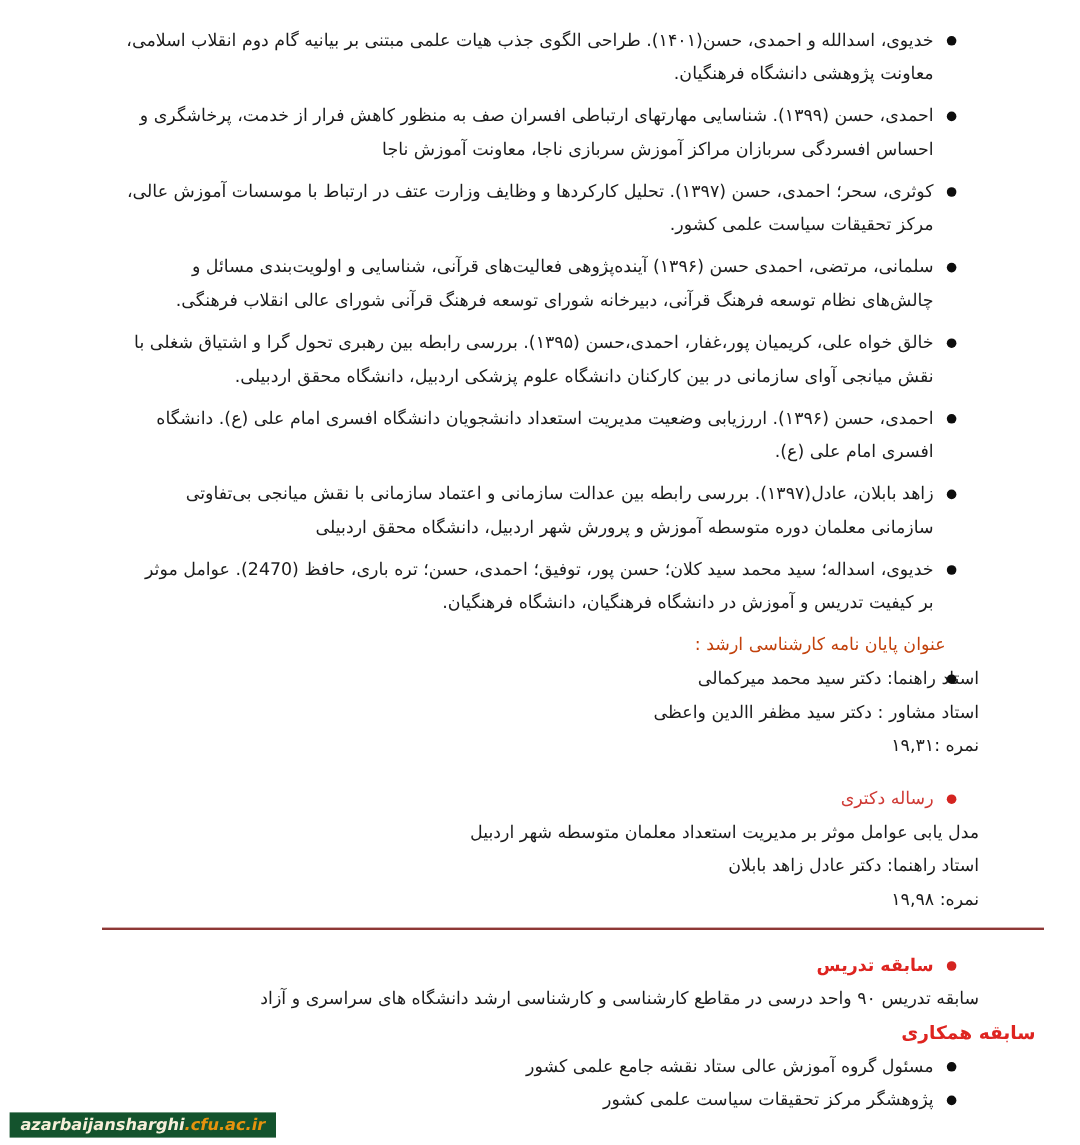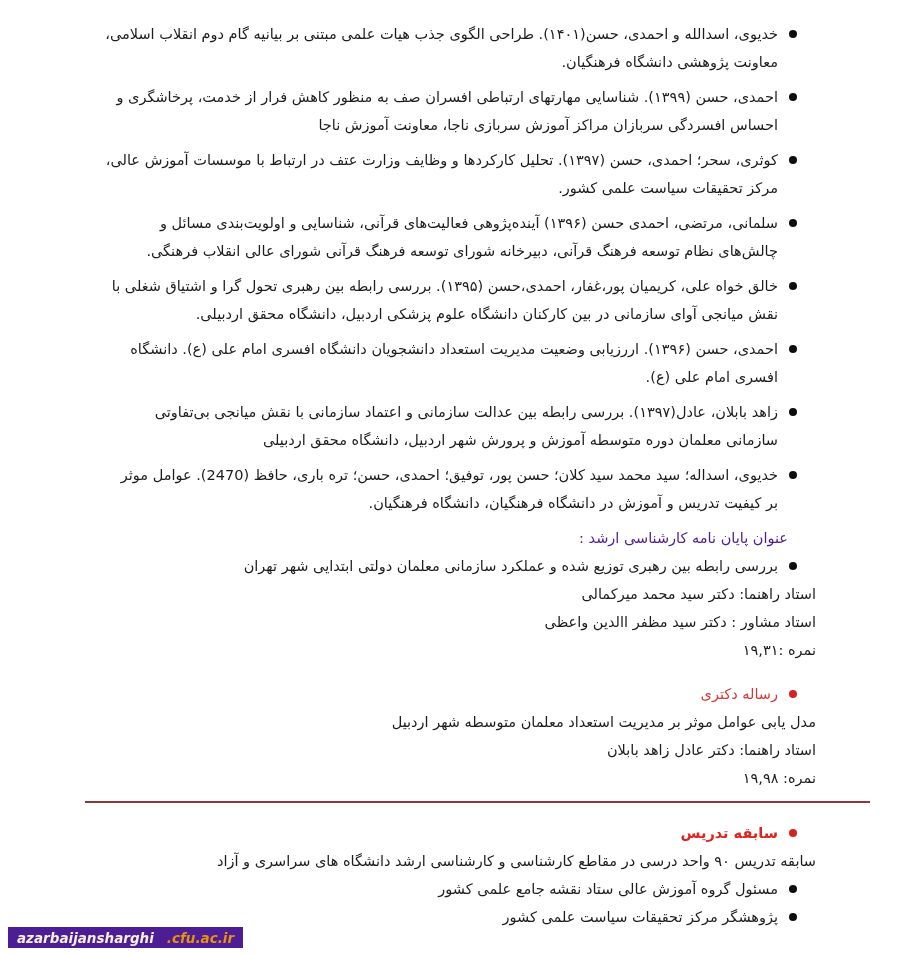--- a/index.html
+++ b/index.html
@@ -18,36 +18,36 @@
   .bullet-item .bullet{
     position:absolute;right:-19px;top:10px;width:8px;height:8px;border-radius:50%;
     background:#0d0d0d;display:block;
   }
   .bullet-item.red-item{color:#cf3a35;margin-bottom:0;margin-top:16px;}
   .bullet-item.red-item .bullet{background:#d42420;}
   .bullet-item.single{margin-bottom:0;}
   
   .detail-line{margin:0 84px 0 105px;}
   
-  .red-heading{color:#4c1d95;margin:2px 112px 0 105px;}
+  .red-heading{color:#c2410c;margin:2px 112px 0 105px;}
   .red-bold{color:#de2420;font-weight:bold;}
   .collab-heading{margin:0 37px 0 105px;font-size:15.5px;}
   .teach-heading .bullet{background:#d42420;}
   
   .divider{
     border:none;border-top:2px solid #8e3836;margin:9px 30px 7px 85px;height:0;
   }
   
   .watermark{
     position:absolute;left:8px;bottom:6px;height:21px;direction:ltr;
-    background:#4c1d95;display:flex;align-items:center;padding:0 9px;
+    background:#14532d;display:flex;align-items:center;padding:0 9px;
     font-size:13.5px;font-weight:bold;font-style:italic;letter-spacing:0;
   }
   .watermark .wm-site{color:#f6efd9;}
-  .watermark .wm-domain{color:#e6930e;margin-left:13px;}
+  .watermark .wm-domain{color:#e6930e;}
 </style>
 </head>
 <body>
 
 <div class="page">
 
   <div>
     <div class="bullet-item txt">
       <span class="bullet"></span>
       <span>خدیوی، اسدالله و احمدی، حسن(۱۴۰۱). طراحی الگوی جذب هیات علمی مبتنی بر بیانیه گام دوم انقلاب اسلامی، معاونت پژوهشی دانشگاه فرهنگیان.</span>
@@ -79,21 +79,20 @@
     <div class="bullet-item txt">
       <span class="bullet"></span>
       <span>خدیوی، اسداله؛ سید محمد سید کلان؛ حسن پور، توفیق؛ احمدی، حسن؛ تره باری، حافظ (2470). عوامل موثر بر کیفیت تدریس و آموزش در دانشگاه فرهنگیان، دانشگاه فرهنگیان.</span>
     </div>
   </div>
 
   <div>
     <div class="red-heading txt">عنوان پایان نامه کارشناسی ارشد :</div>
     <div class="bullet-item single txt">
       <span class="bullet"></span>
-      <span>بررسی  رابطه بین رهبری توزیع شده و عملکرد سازمانی معلمان دولتی ابتدایی شهر تهران</span>
     </div>
     <div class="detail-line txt">استاد راهنما: دکتر سید محمد میرکمالی</div>
     <div class="detail-line txt">استاد مشاور : دکتر سید مظفر االدین واعظی</div>
     <div class="detail-line txt">نمره :۱۹,۳۱</div>
   </div>
 
   <div>
     <div class="bullet-item red-item txt">
       <span class="bullet"></span>
       <span>رساله دکتری</span>
@@ -107,20 +106,21 @@
 
   <div>
     <div class="bullet-item red-item teach-heading txt">
       <span class="bullet"></span>
       <span class="red-bold">سابقه تدریس</span>
     </div>
     <div class="detail-line txt">سابقه تدریس ۹۰ واحد درسی در مقاطع کارشناسی و کارشناسی ارشد دانشگاه های سراسری و آزاد</div>
   </div>
 
   <div>
+    <div class="collab-heading red-bold txt">سابقه همکاری</div>
     <div class="bullet-item single txt">
       <span class="bullet"></span>
       <span>مسئول گروه آموزش عالی ستاد نقشه جامع علمی کشور</span>
     </div>
     <div class="bullet-item single txt">
       <span class="bullet"></span>
       <span>پژوهشگر مرکز تحقیقات سیاست علمی کشور</span>
     </div>
   </div>
 

